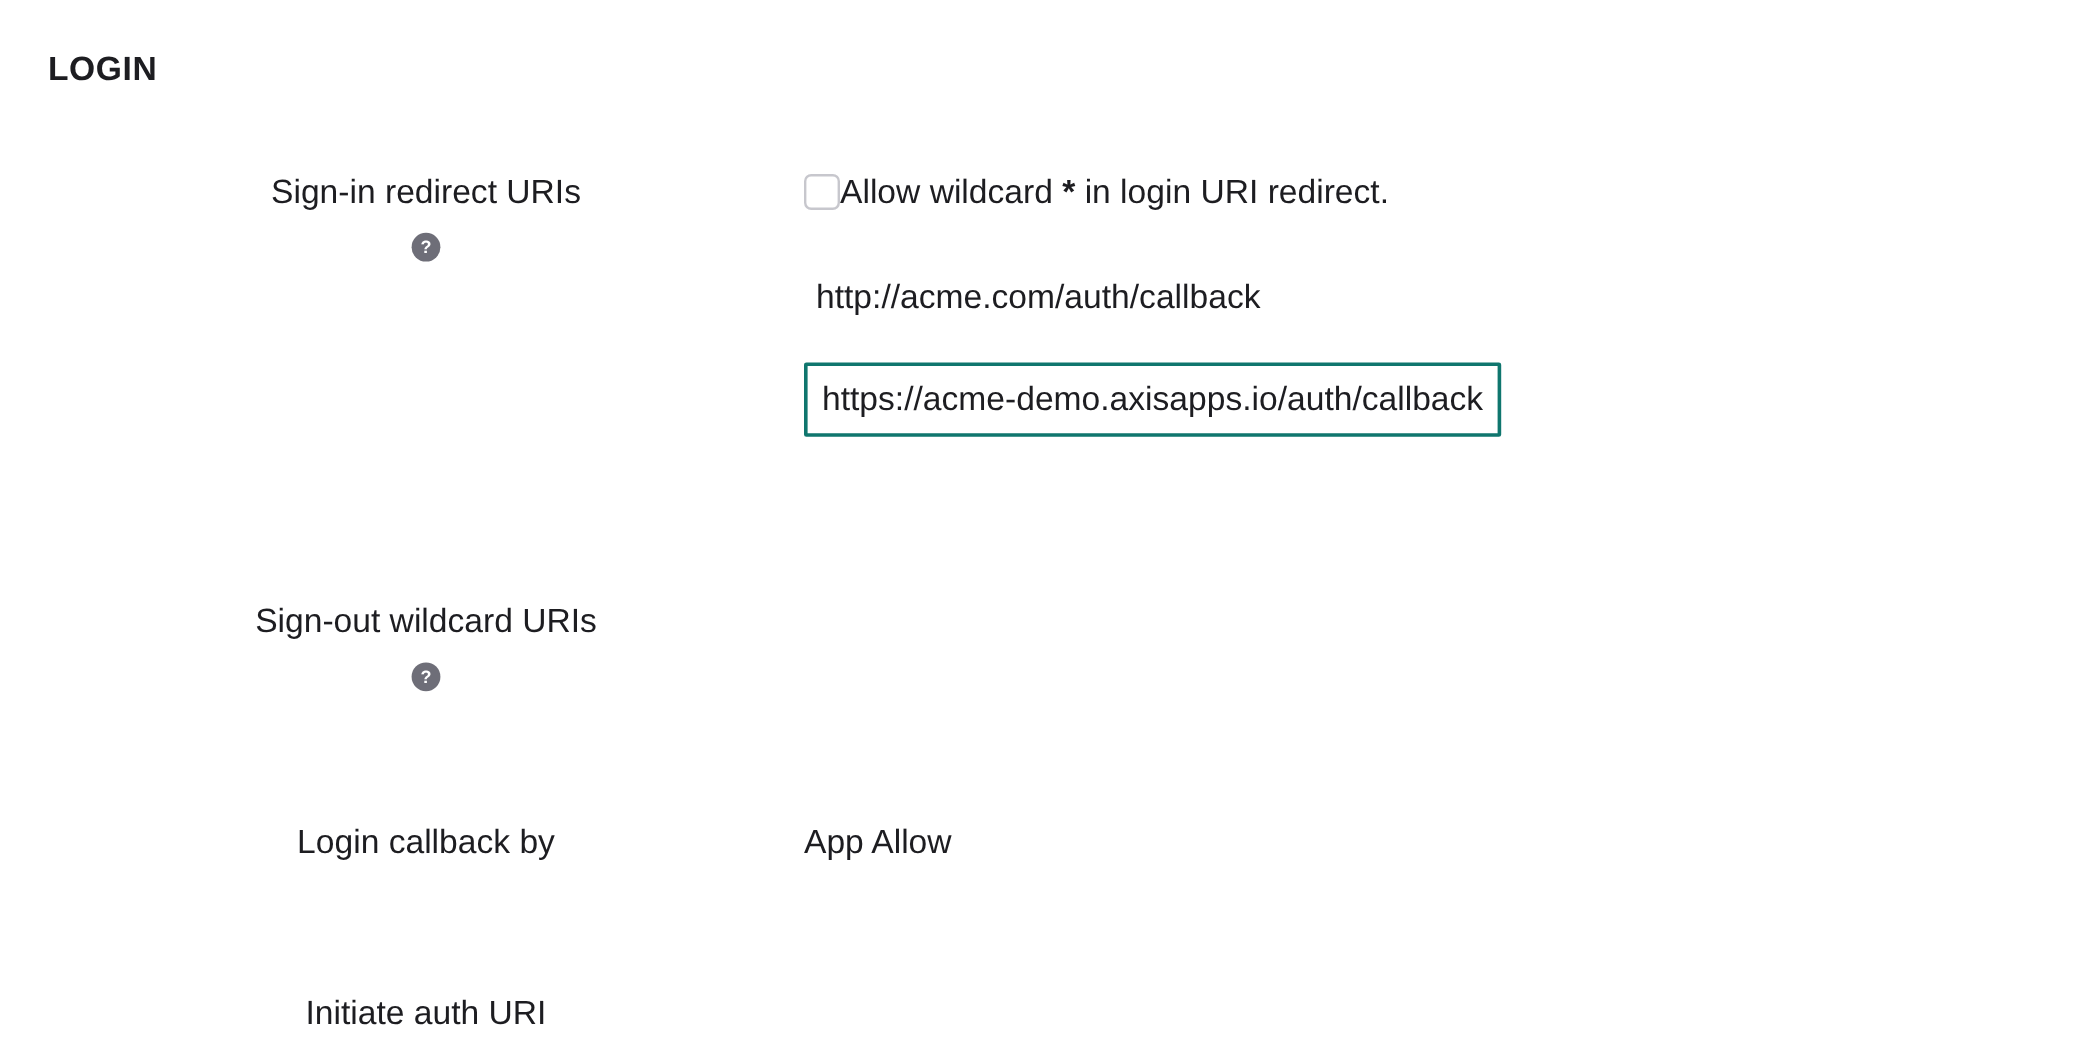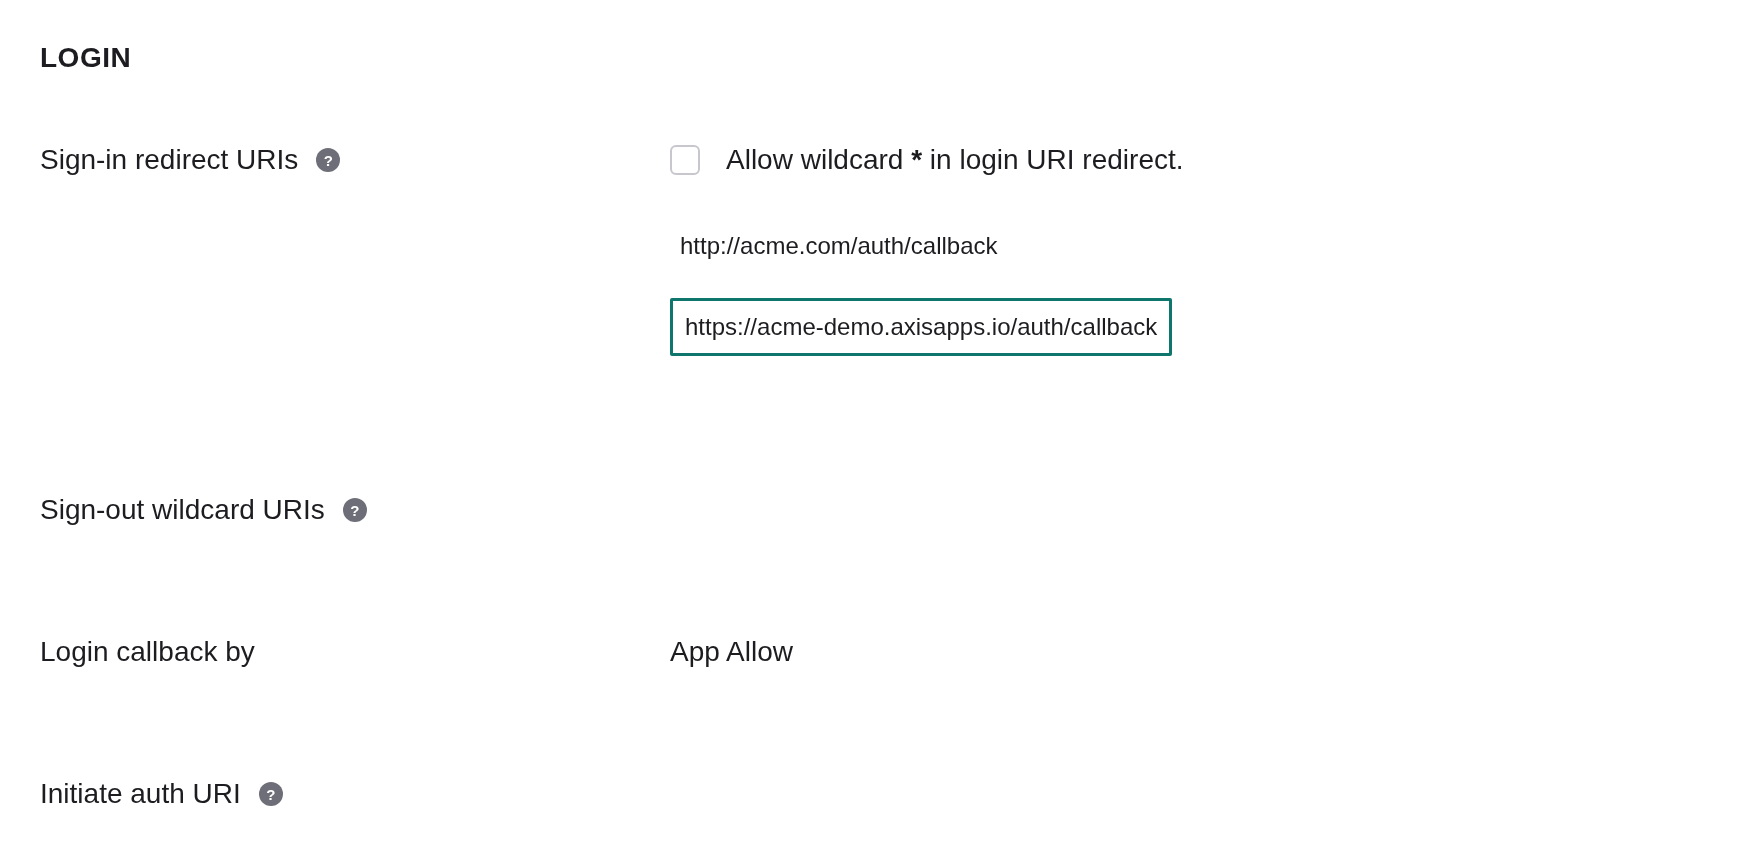--- a/index.html
+++ b/index.html
@@ -28,20 +28,21 @@
     }
     .field-row:last-child {
       margin-bottom: 0;
     }
     .field-label-col {
       width: 630px;
       display: flex;
       align-items: center;
       gap: 18px;
       flex-shrink: 0;
+      flex-direction: column;
     }
     .field-label {
       font-size: 28px;
       font-weight: 400;
       color: #1d1d21;
     }
     .help-icon {
       width: 24px;
       height: 24px;
       border-radius: 50%;
@@ -55,37 +56,36 @@
       flex-shrink: 0;
     }
     .field-value-col {
       flex: 1;
       font-size: 28px;
       color: #1d1d21;
     }
     .checkbox-row {
       display: flex;
       align-items: center;
-      gap: 26px;
       margin-bottom: 50px;
     }
     .checkbox-box {
       width: 30px;
       height: 30px;
       border: 2px solid #c7c7cd;
       border-radius: 6px;
       background: #ffffff;
       flex-shrink: 0;
     }
     .checkbox-label {
       font-size: 28px;
       color: #1d1d21;
     }
     .uri-item {
-      font-size: 24px;
+      font-size: 28px;
       color: #1d1d21;
       margin-bottom: 28px;
       padding: 6px 10px;
       display: inline-block;
     }
     .uri-highlighted {
       border: 3px solid #0f766e;
       border-radius: 2px;
       padding: 12px 12px;
       display: inline-block;

